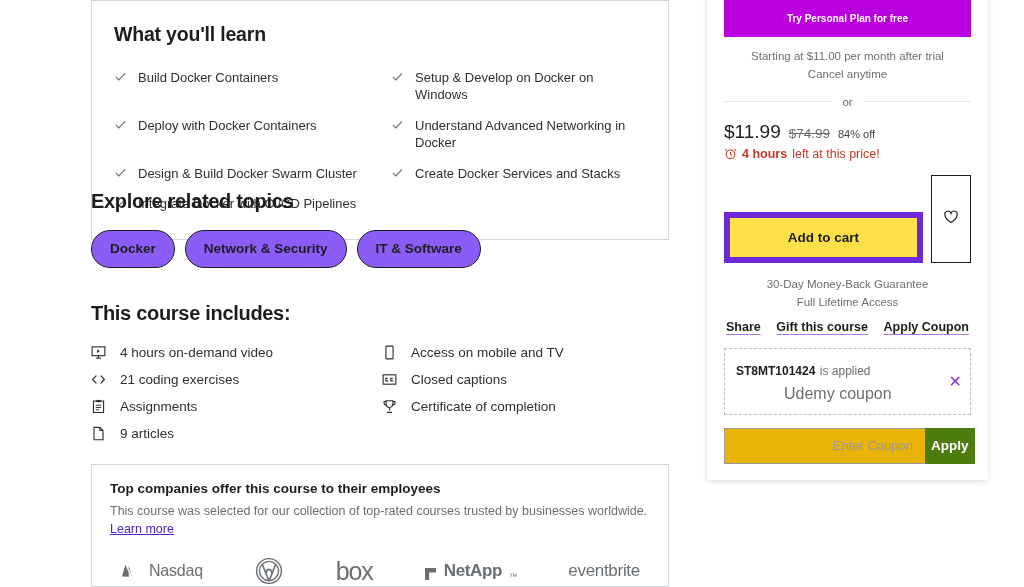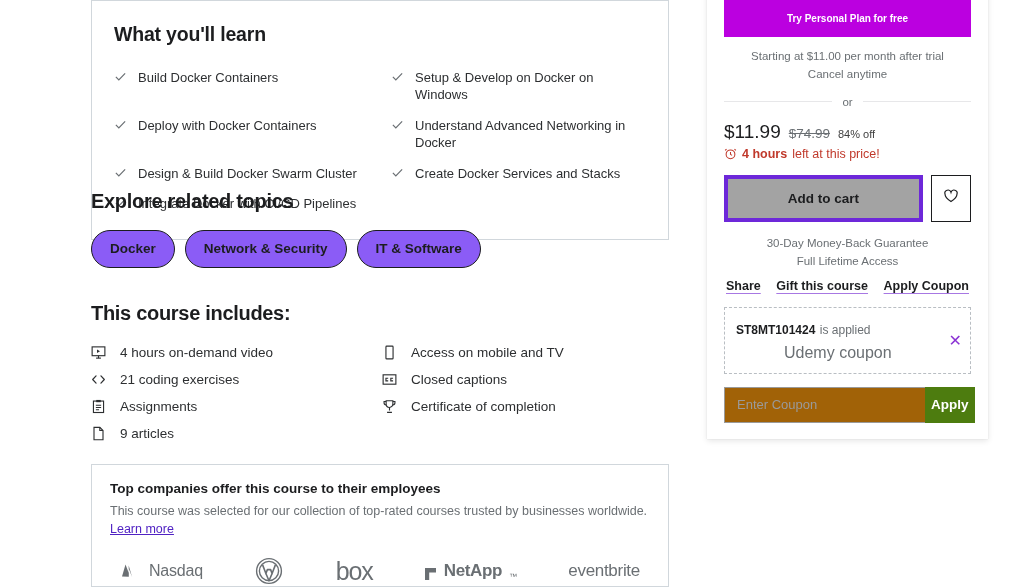--- a/index.html
+++ b/index.html
@@ -218,28 +218,29 @@
     color: #c0392b;
     font-size: 12.5px;
     margin-bottom: 14px;
   }
   .urgency .clock { width: 13px; height: 13px; color: #c0392b; }
   .urgency b { font-weight: 700; }
 
   .cart-row { display: flex; gap: 8px; }
   .btn-cart {
     flex: 1;
-    background: #a3a3a3;
-    border: 4px solid #6d28d9;
+    background: #fde047;
+    border: 6px solid #6d28d9;
     padding: 12px 8px;
     font-size: 13.5px;
     font-weight: 700;
     font-family: inherit;
     color: #1c1d1f;
     cursor: pointer;
+    margin-top: 37px;
   }
   .btn-wish {
     width: 40px;
     border: 1px solid #1c1d1f;
     background: #fff;
     display: flex;
     align-items: center;
     justify-content: center;
     cursor: pointer;
   }
@@ -302,21 +303,22 @@
   }
   .coupon-input {
     flex: 1;
     border: 1px solid #9a9a9a;
     border-right: none;
     padding: 0 12px;
     font-size: 13px;
     font-family: inherit;
     color: #1c1d1f;
     outline: none;
-    background: #a16207;
+    background: #eab308;
+    text-align: right;
   }
   .coupon-input::placeholder { color: #9a9a9a; }
   .btn-apply {
     width: 66px;
     background: #4d7c0f;
     color: #fff;
     border: none;
     font-size: 13.5px;
     font-weight: 700;
     font-family: inherit;

